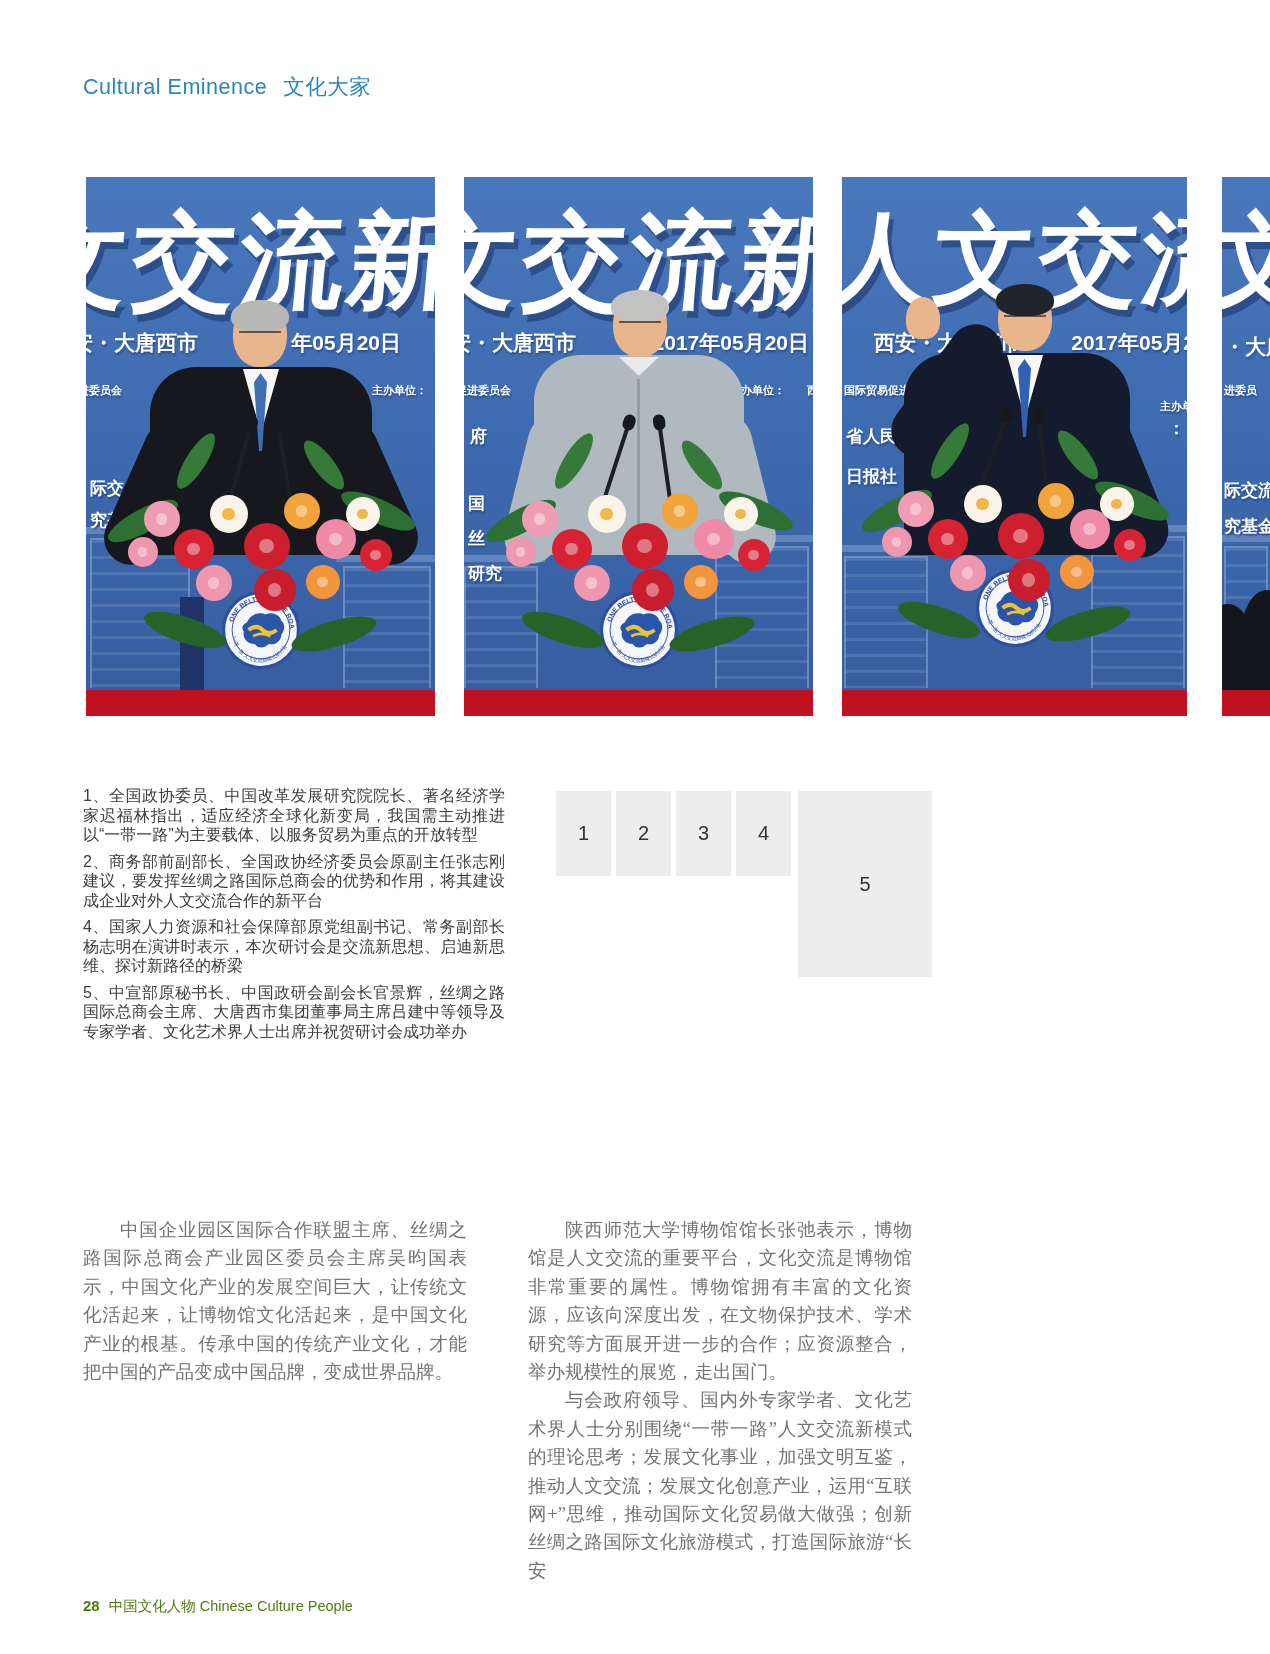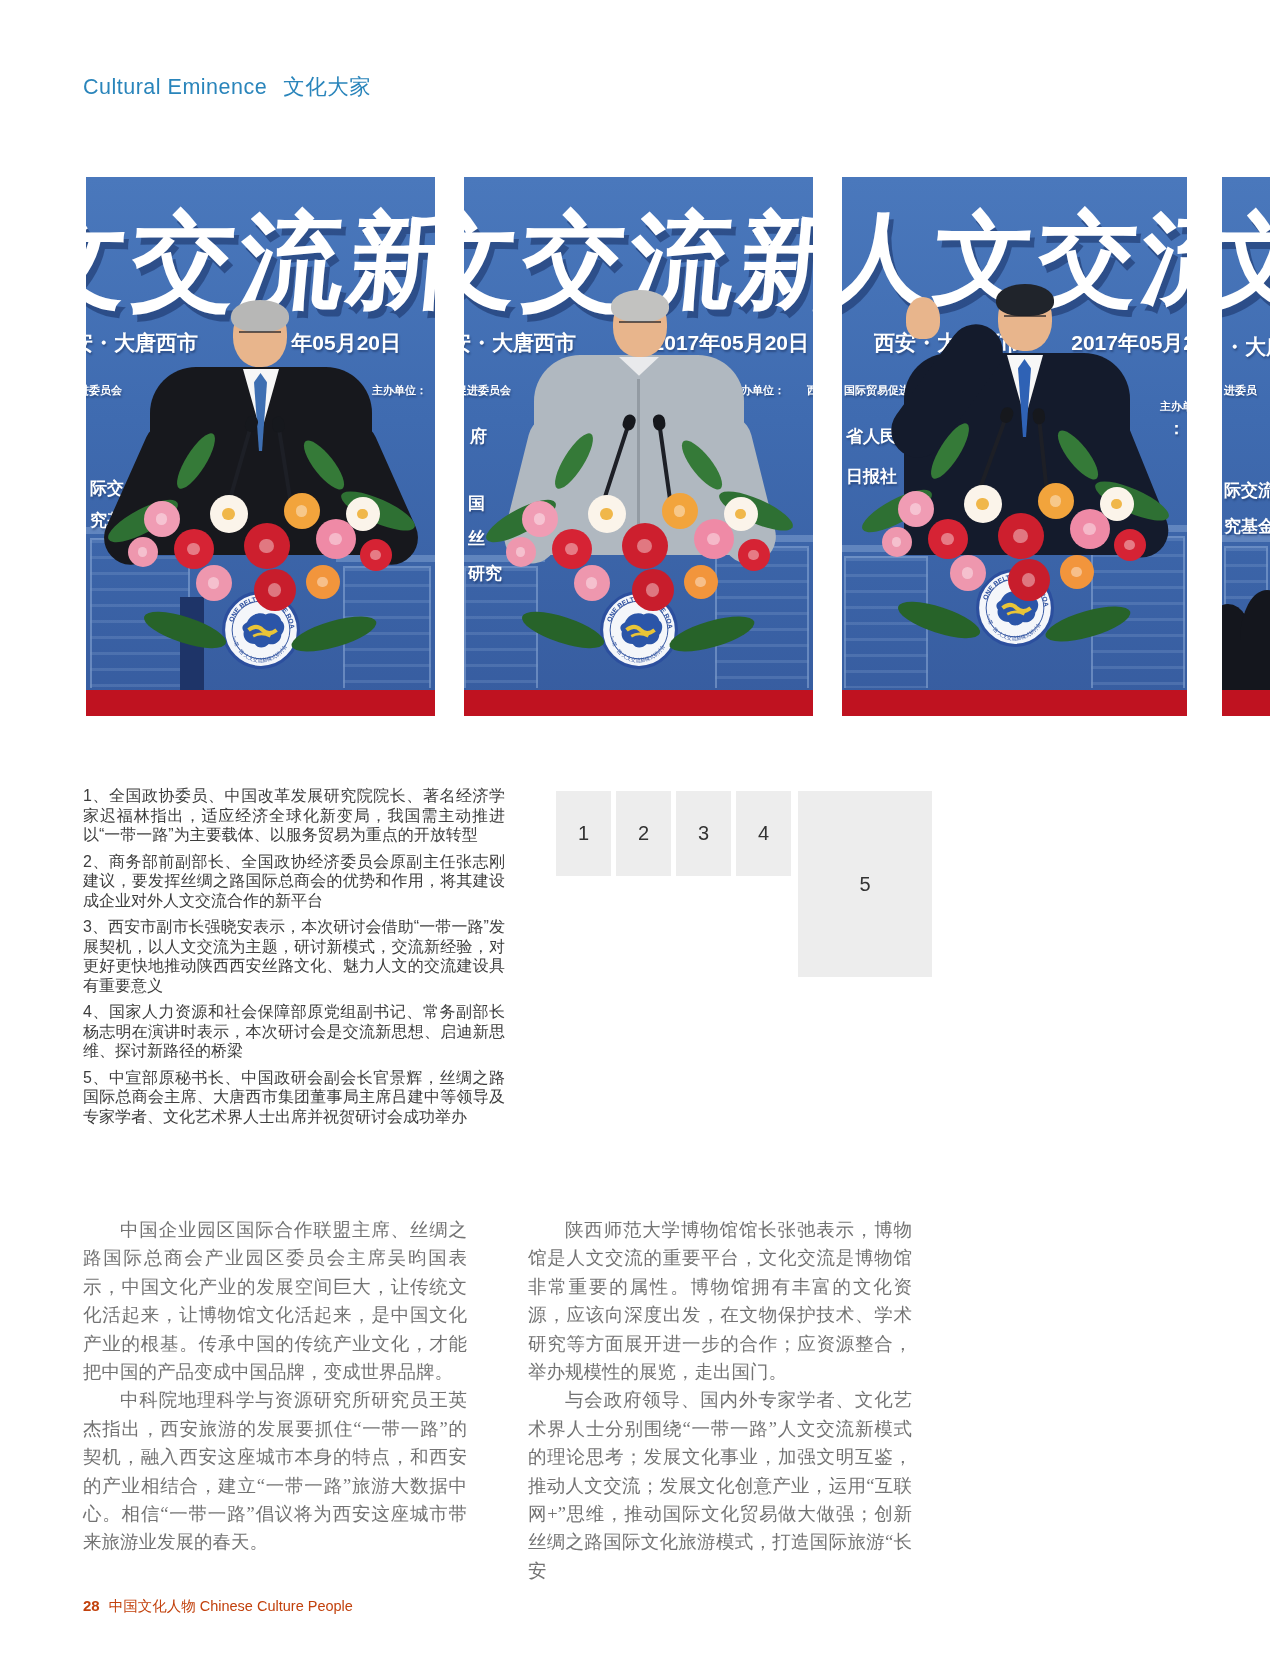--- a/index.html
+++ b/index.html
@@ -109,21 +109,21 @@
   .d5{left:798px;top:791px;width:134px;height:186px;}
 
   
   .col{position:absolute;top:1216px;width:384px;font-family:"Liberation Serif","DejaVu Serif",serif;
        font-size:18.5px;line-height:28.4px;color:#737373;text-align:justify;}
   .col p{margin:0;text-indent:2em;}
   .col-left{left:83px;}
   .col-right{left:528px;}
 
   
-  .ftr{position:absolute;left:83px;top:1597px;font-size:14.5px;color:#c2410c;}
+  .ftr{position:absolute;left:83px;top:1597px;font-size:14.5px;color:#4d7c0f;}
   .ftr .num{font-weight:700;font-size:15px;margin-right:9px;}
 </style>
 </head>
 <body>
 
 <div class="page">
 
   <div class="hdr">
     <span>Cultural Eminence</span><span class="zh">文化大家</span>
   </div>
@@ -307,34 +307,32 @@
     <span class="ptxt frag" style="left:2px;top:302px;">际交流</span>
     <span class="ptxt frag" style="left:2px;top:338px;">究基金</span>
     <div class="shoulder" style="left:-20px;bottom:26px;width:52px;height:86px;"></div>
     <div class="shoulder" style="right:-24px;bottom:26px;width:54px;height:100px;"></div>
     <div class="redband"></div>
   </figure>
 
   <section class="captions">
     <p class="cap">1、全国政协委员、中国改革发展研究院院长、著名经济学家迟福林指出，适应经济全球化新变局，我国需主动推进以“一带一路”为主要载体、以服务贸易为重点的开放转型</p>
     <p class="cap">2、商务部前副部长、全国政协经济委员会原副主任张志刚建议，要发挥丝绸之路国际总商会的优势和作用，将其建设成企业对外人文交流合作的新平台</p>
-    <p class="cap">3、西安市副市长强晓安表示，本次研讨会借助“一带一路”发展契机，以人文交流为主题，研讨新模式，交流新经验，对更好更快地推动陕西西安丝路文化、魅力人文的交流建设具有重要意义</p>
     <p class="cap">4、国家人力资源和社会保障部原党组副书记、常务副部长杨志明在演讲时表示，本次研讨会是交流新思想、启迪新思维、探讨新路径的桥梁</p>
     <p class="cap">5、中宣部原秘书长、中国政研会副会长官景辉，丝绸之路国际总商会主席、大唐西市集团董事局主席吕建中等领导及专家学者、文化艺术界人士出席并祝贺研讨会成功举办</p>
   </section>
 
   <div class="dbox d1">1</div>
   <div class="dbox d2">2</div>
   <div class="dbox d3">3</div>
   <div class="dbox d4">4</div>
   <div class="dbox d5">5</div>
 
   <section class="col col-left">
     <p>中国企业园区国际合作联盟主席、丝绸之路国际总商会产业园区委员会主席吴昀国表示，中国文化产业的发展空间巨大，让传统文化活起来，让博物馆文化活起来，是中国文化产业的根基。传承中国的传统产业文化，才能把中国的产品变成中国品牌，变成世界品牌。</p>
-    <p>中科院地理科学与资源研究所研究员王英杰指出，西安旅游的发展要抓住“一带一路”的契机，融入西安这座城市本身的特点，和西安的产业相结合，建立“一带一路”旅游大数据中心。相信“一带一路”倡议将为西安这座城市带来旅游业发展的春天。</p>
   </section>
   <section class="col col-right">
     <p>陕西师范大学博物馆馆长张弛表示，博物馆是人文交流的重要平台，文化交流是博物馆非常重要的属性。博物馆拥有丰富的文化资源，应该向深度出发，在文物保护技术、学术研究等方面展开进一步的合作；应资源整合，举办规模性的展览，走出国门。</p>
     <p>与会政府领导、国内外专家学者、文化艺术界人士分别围绕“一带一路”人文交流新模式的理论思考；发展文化事业，加强文明互鉴，推动人文交流；发展文化创意产业，运用“互联网+”思维，推动国际文化贸易做大做强；创新丝绸之路国际文化旅游模式，打造国际旅游“长安</p>
   </section>
 
   <footer class="ftr">
     <span class="num">28</span><span>中国文化人物</span>
     <span>Chinese Culture People</span>
   </footer>

